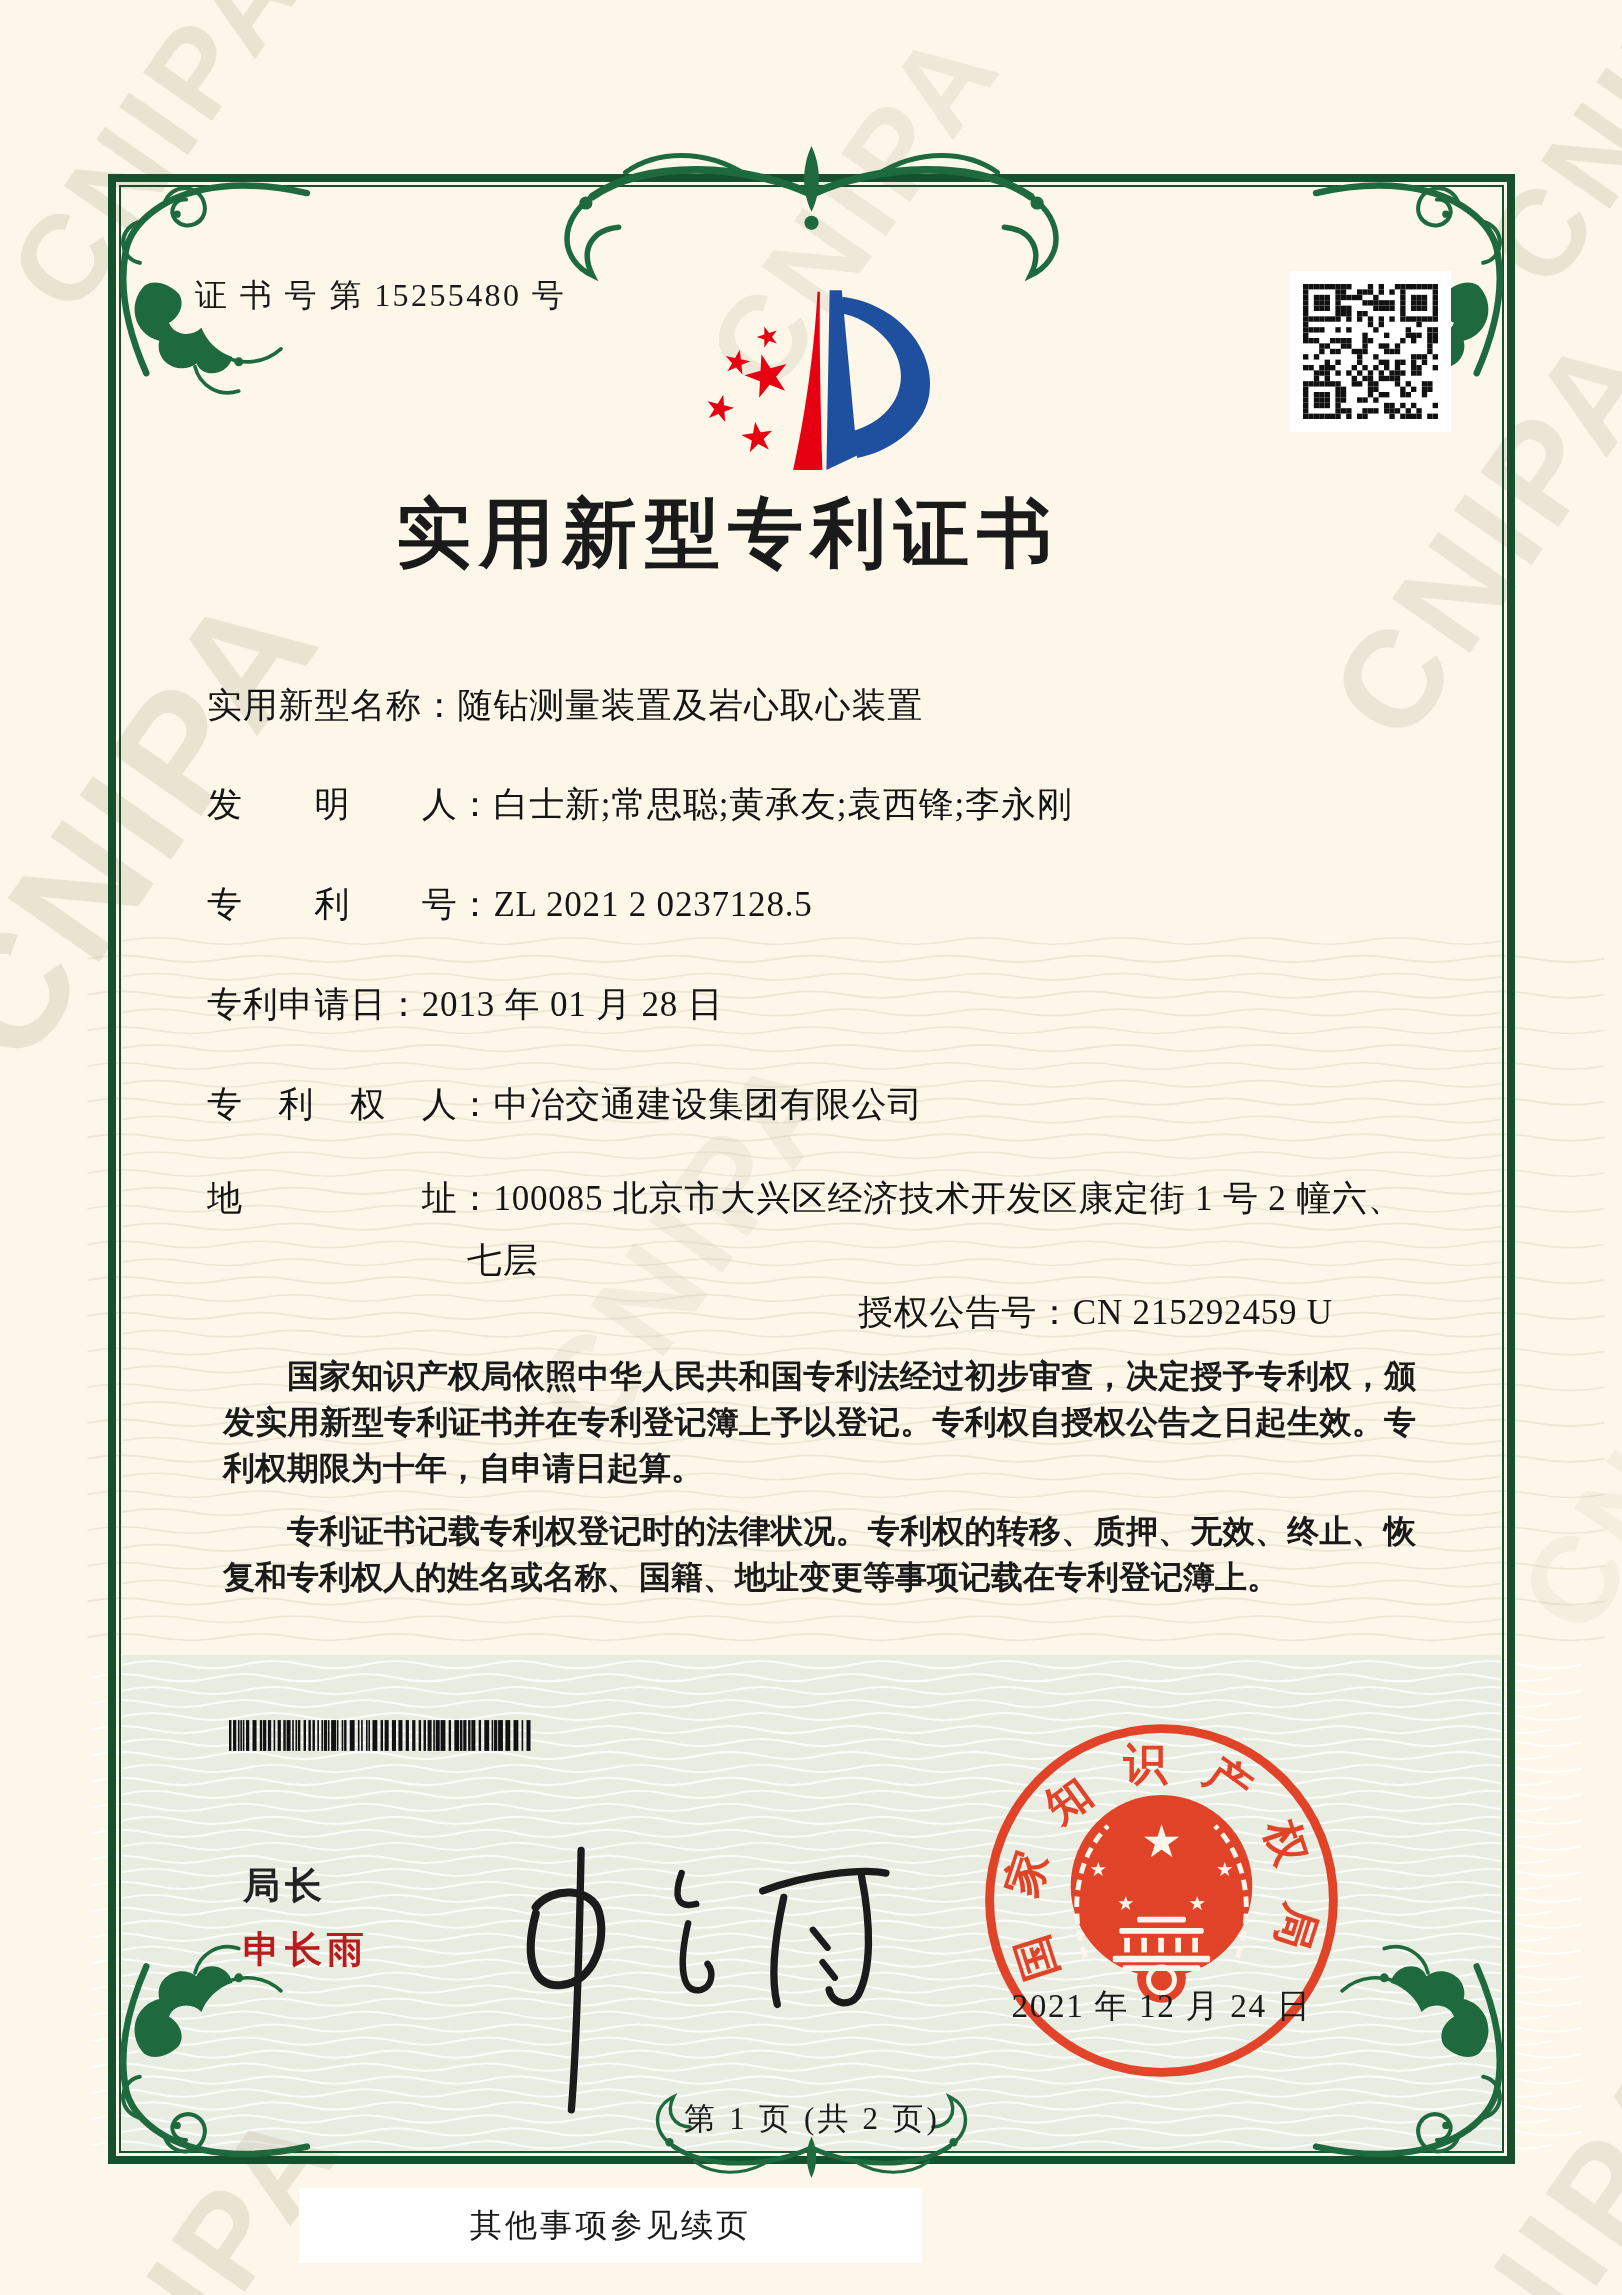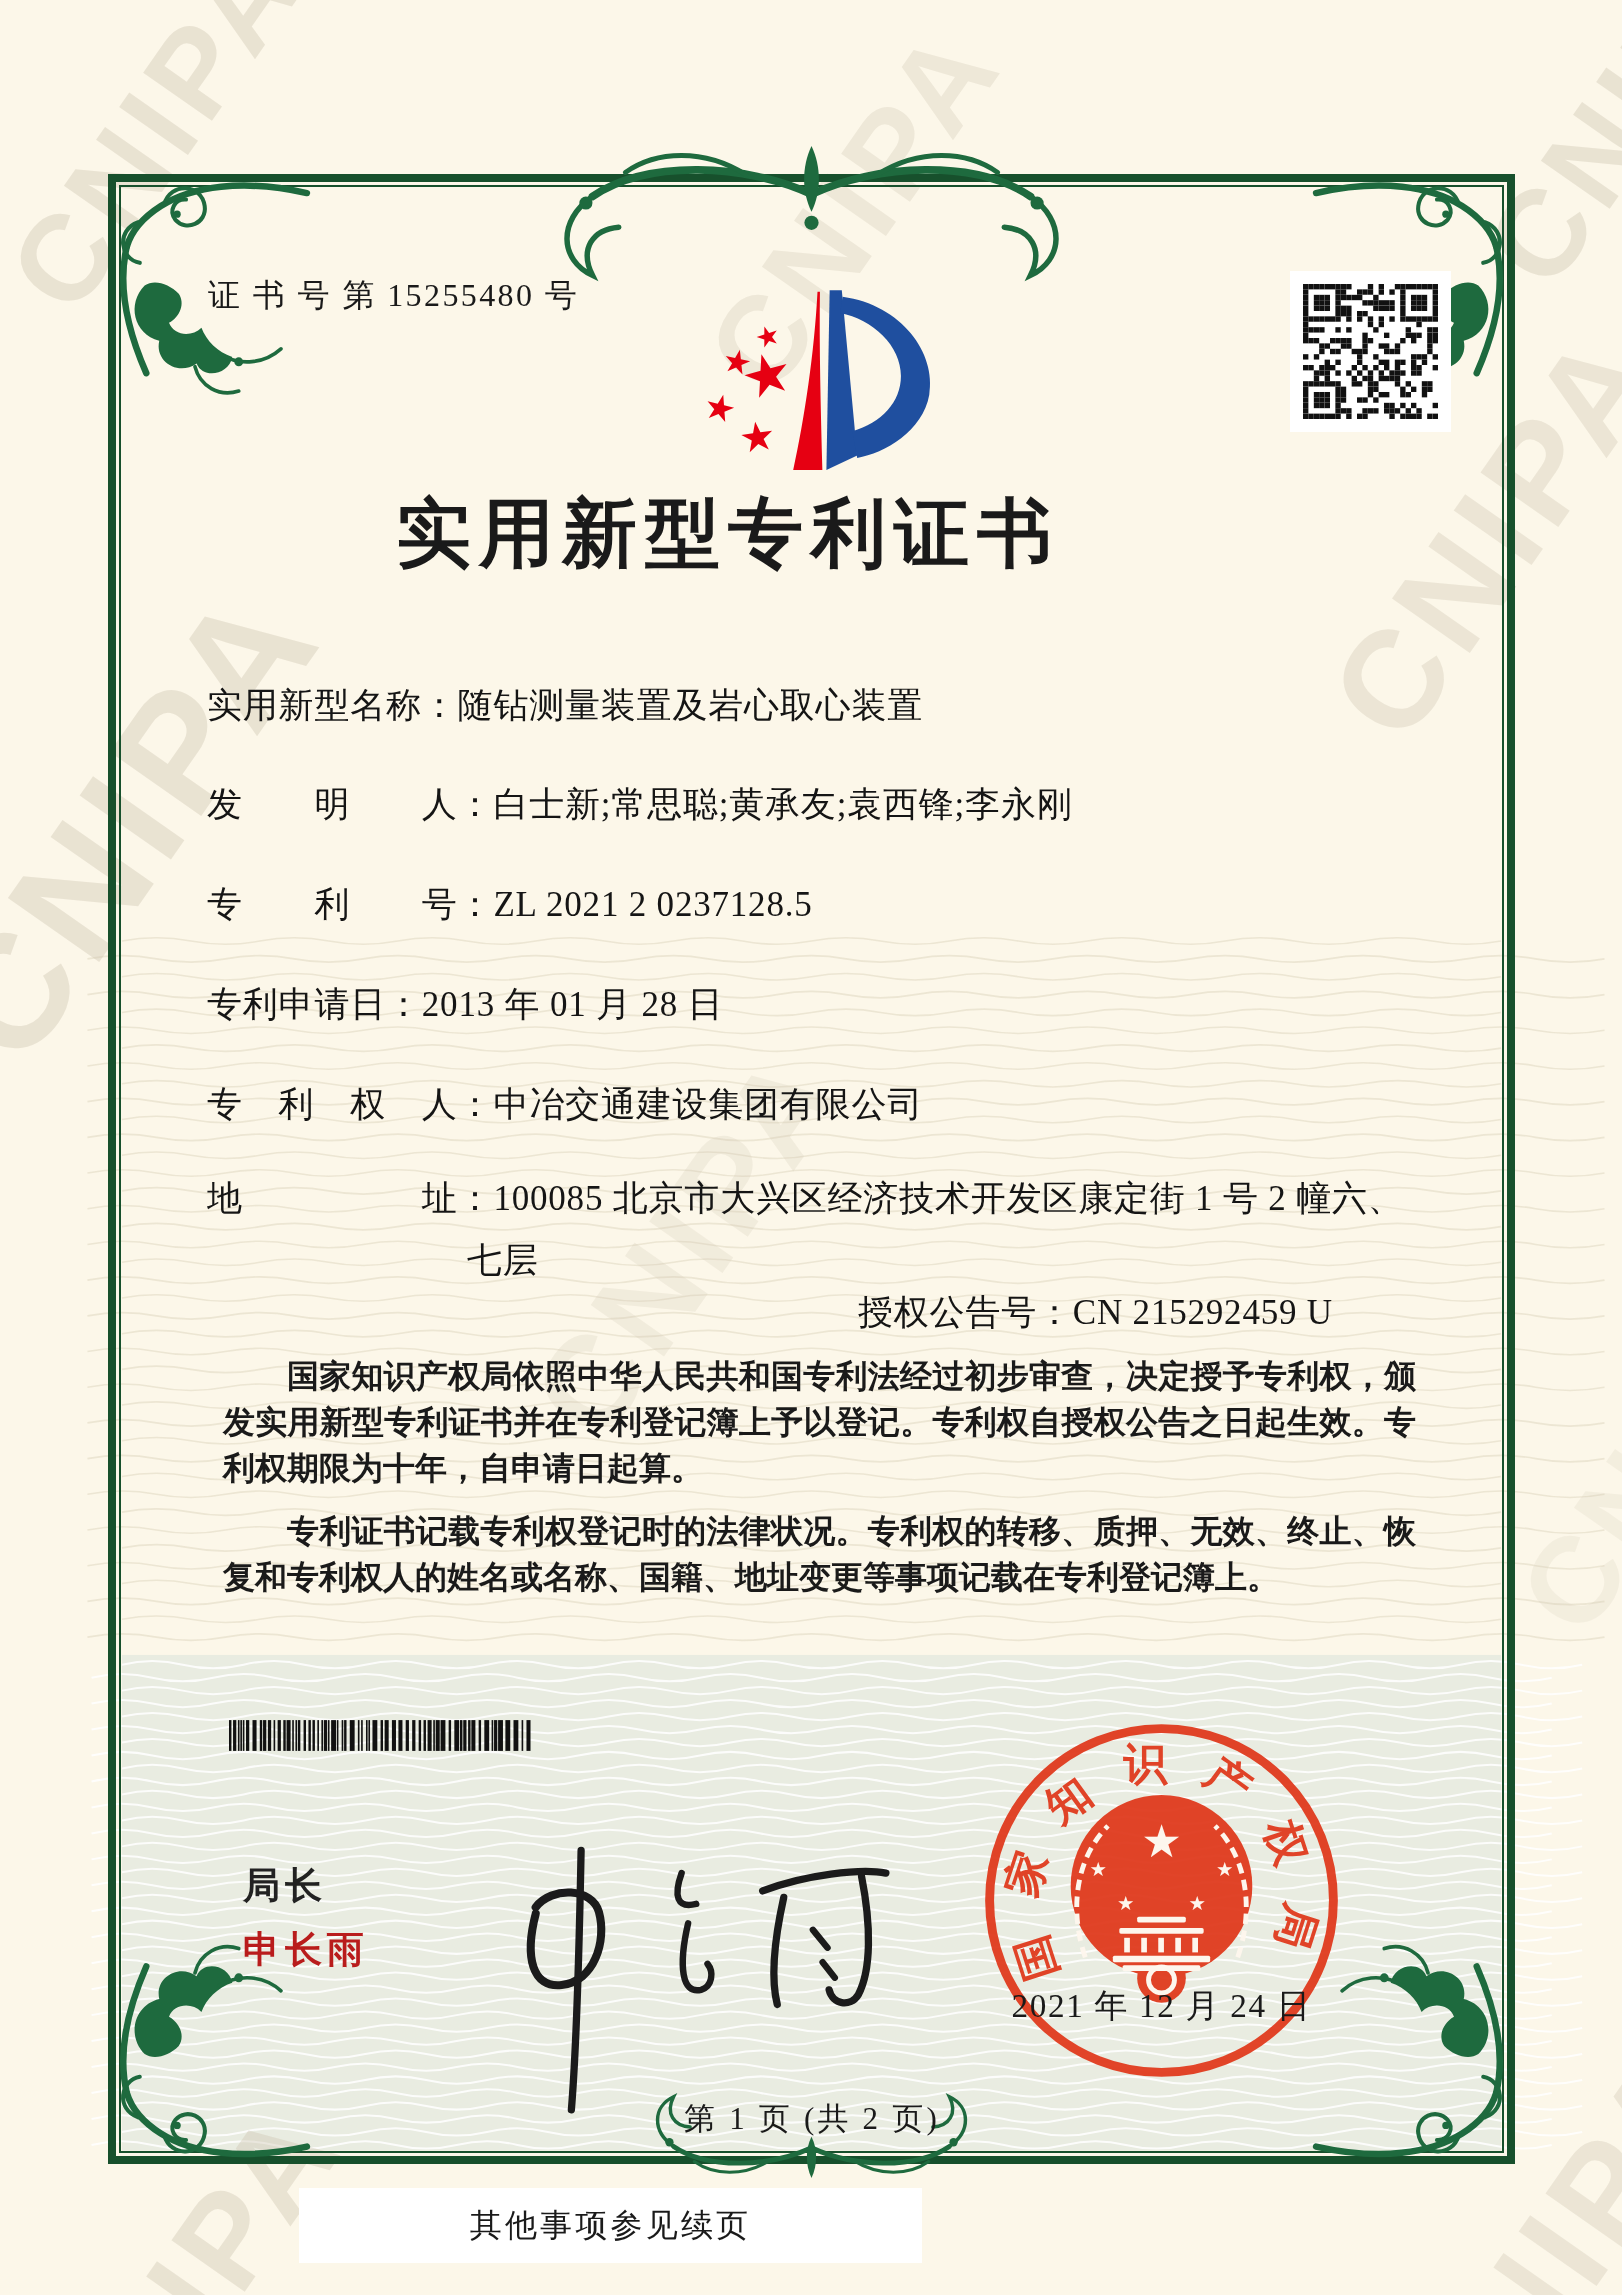--- a/index.html
+++ b/index.html
@@ -10,21 +10,21 @@
   .wm{position:absolute;font-family:"Liberation Sans","DejaVu Sans",sans-serif;font-weight:700;
       color:#cfc6b2;letter-spacing:8px;transform:rotate(-55deg);white-space:nowrap;z-index:3;pointer-events:none;}
   #decorBg{position:absolute;left:0;top:0;z-index:2;pointer-events:none;}
   #decorOrn{position:absolute;left:0;top:0;z-index:6;pointer-events:none;}
   #borderOuter{position:absolute;left:108px;top:174px;width:1391px;height:1974px;
       border:8px solid #17502c;z-index:4;pointer-events:none;}
   #borderInner{position:absolute;left:3.2px;top:3.2px;right:3.2px;bottom:3.2px;border:2.4px solid #17502c;}
   .z7{z-index:7;}
   .frow{position:absolute;left:207px;font-size:35px;letter-spacing:0.8px;white-space:pre;color:#151515;z-index:7;}
   .frow .lab{color:#151515;}
-  #certno{position:absolute;left:208px;top:274px;font-size:32px;letter-spacing:2.4px;white-space:pre;z-index:7;}
+  #certno{position:absolute;left:195px;top:274px;font-size:32px;letter-spacing:2.4px;white-space:pre;z-index:7;}
   #title{position:absolute;left:0;width:1456px;top:484px;text-align:center;font-size:75px;font-weight:900;
          letter-spacing:8px;z-index:7;}
   #paras{position:absolute;left:206px;top:1336px;width:1227px;font-size:32px;line-height:46px;
          text-align:justify;z-index:7;}
   #paras p{margin:17px;text-indent:2em;font-weight:bold;}
   #director{position:absolute;left:243px;top:1861px;z-index:8;font-size:37px;font-weight:700;letter-spacing:4.9px;
             font-family:"Liberation Sans","DejaVu Sans",sans-serif;color:#222;}
   #directorName{position:absolute;left:243px;top:1925px;z-index:8;font-size:37px;font-weight:700;letter-spacing:4.9px;
             font-family:"Liberation Sans","DejaVu Sans",sans-serif;color:#b91c1c;}
   #pageNum{position:absolute;left:45px;width:1534px;top:2098px;text-align:center;font-size:31px;

